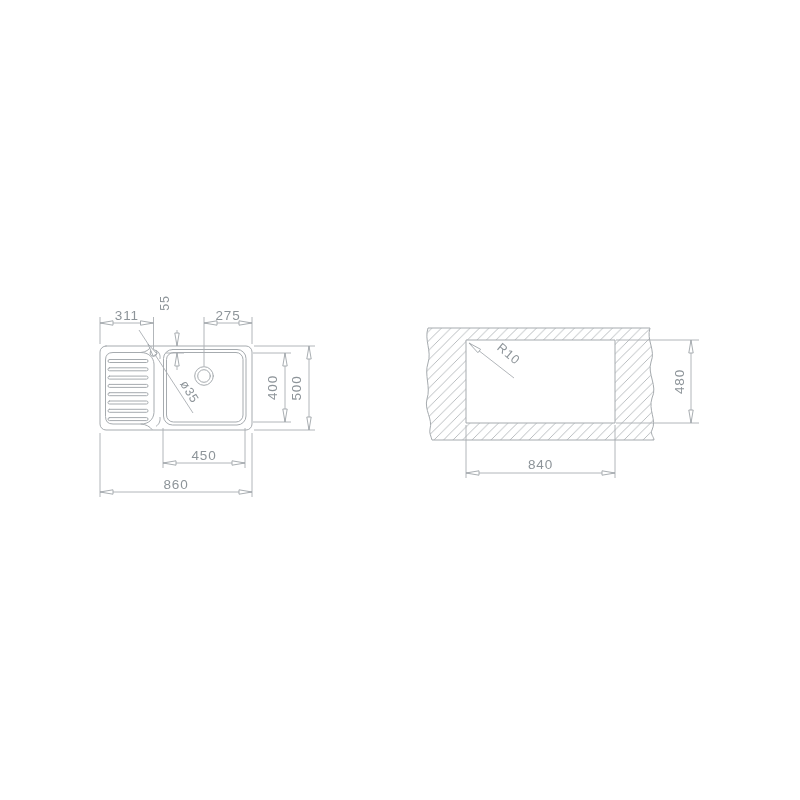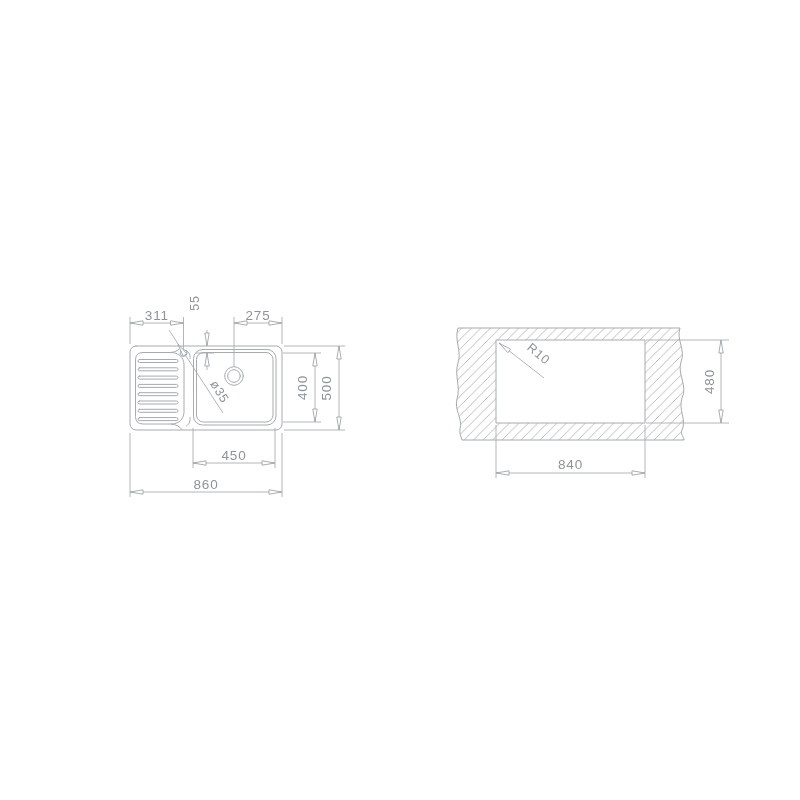--- a/index.html
+++ b/index.html
@@ -1,18 +1,18 @@
 <!DOCTYPE html>
 <html><head>
 <meta charset="utf-8">
 <style>
   html,body{margin:0;padding:0;background:#ffffff;}
   body{width:800px;height:800px;position:relative;overflow:hidden;
        font-family:"Liberation Sans",sans-serif;}
-  .canvas{position:absolute;left:0;top:0;width:676px;height:800px;padding-left:30px;}
+  .canvas{position:absolute;left:0;top:0;width:676px;height:800px;}
   svg{display:block;}
   .geo{stroke:#a6abaf;stroke-width:1;fill:none;stroke-linecap:round;}
   .thin{stroke:#a9aeb2;stroke-width:0.9;fill:none;}
   .arr{fill:#ffffff;stroke:#9fa5a9;stroke-width:0.9;stroke-linejoin:miter;}
   text.dim{font-family:"Liberation Sans",sans-serif;font-size:13.5px;fill:#8d9499;
            letter-spacing:0.8px;}
   text.dimsm{font-size:12.5px;}
 </style>
 </head>
 <body>

